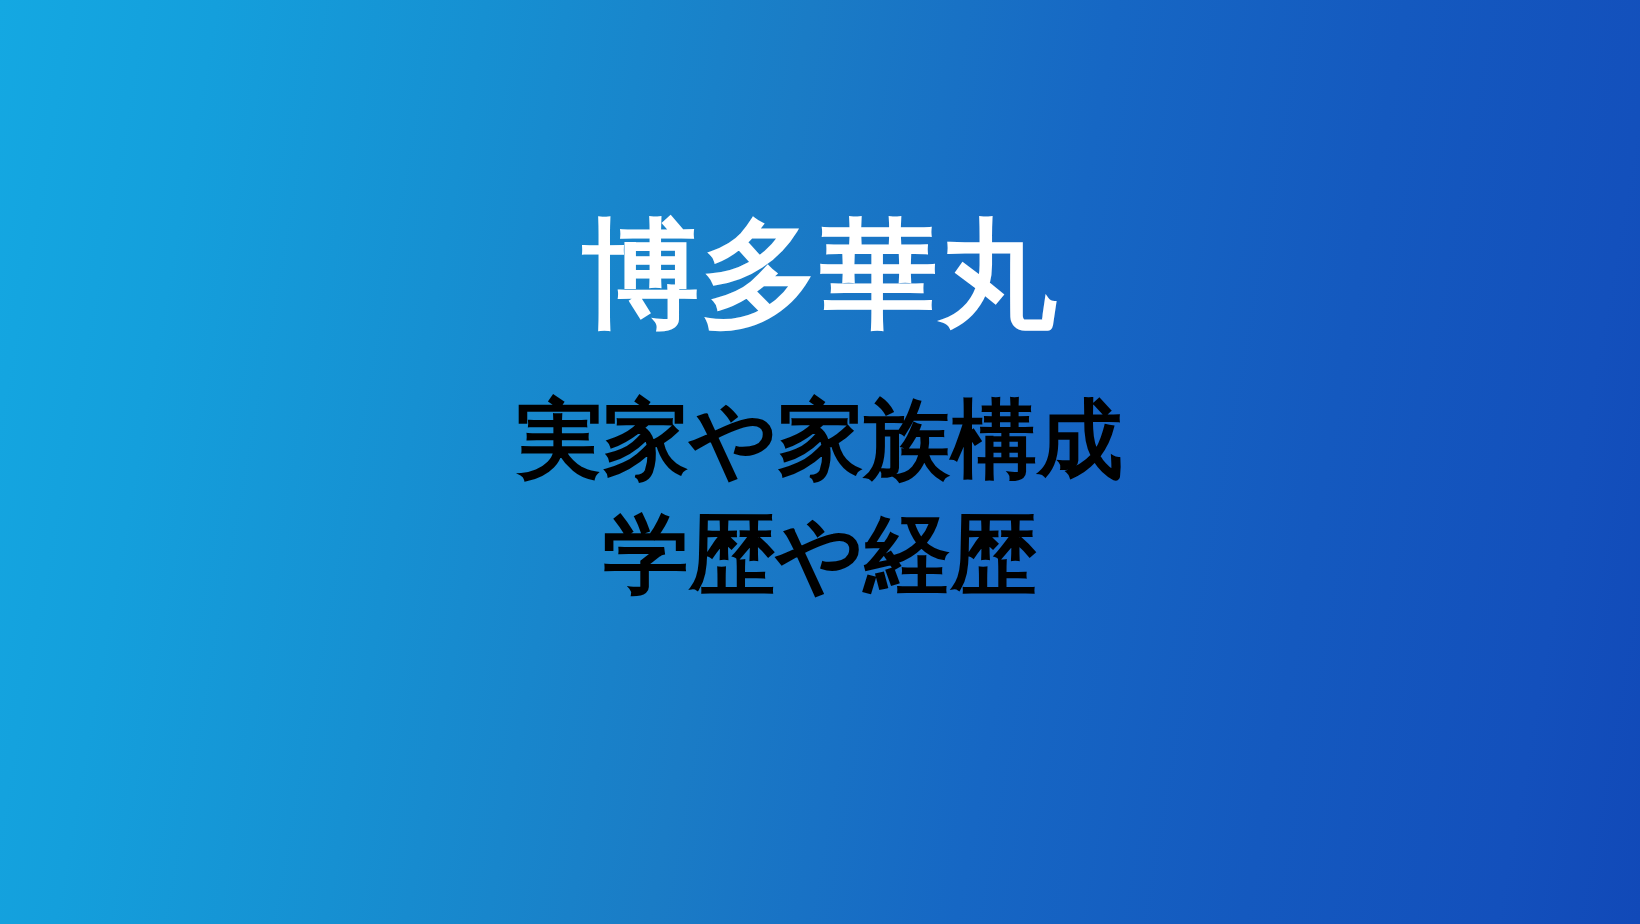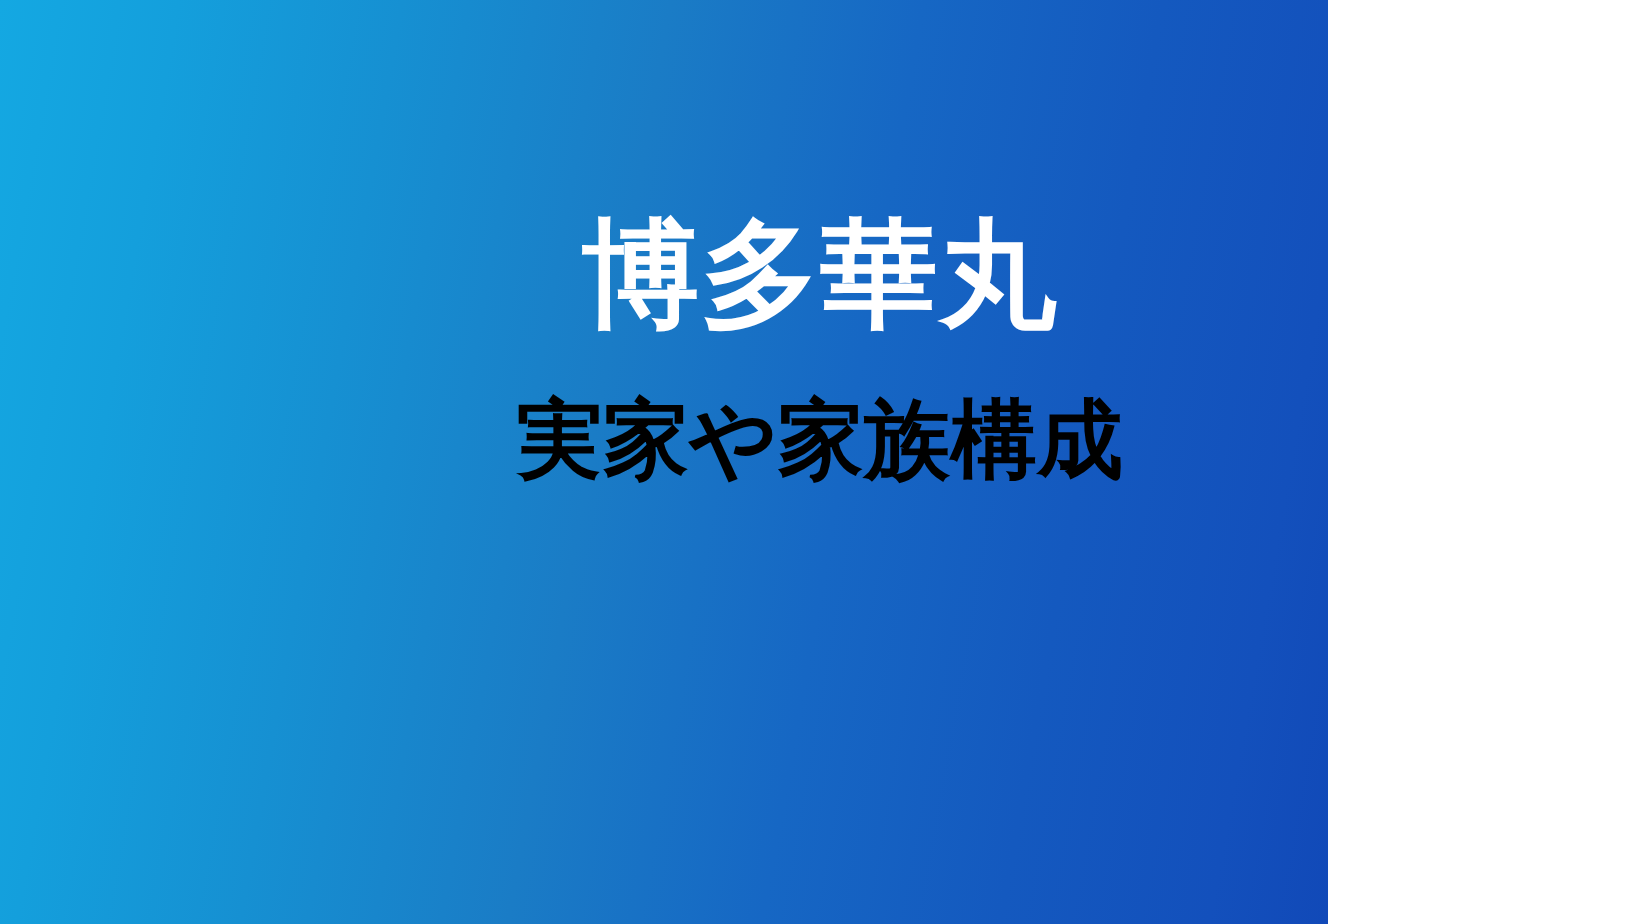--- a/index.html
+++ b/index.html
@@ -4,21 +4,21 @@
 <title>博多華丸</title>
 <style>
   html, body {
     margin: 0;
     padding: 0;
     background: #ffffff;
   }
 
   #thumbnail-canvas {
     position: relative;
-    width: 1328px;
+    width: 1640px;
     height: 924px;
     overflow: hidden;
     background-color: #1352BD;
     background-image: linear-gradient(100deg,
         #14A8E2 0%,
         #149FDC 12%,
         #1690D2 27%,
         #1A7CC6 45%,
         #1667C4 62%,
         #1459BF 78%,
@@ -76,16 +76,17 @@
 <body>
 
 <div id="thumbnail-canvas">
 
   <div class="content-stack">
 
     <h1 class="headline">博多華丸</h1>
 
     <div class="subheadline-block">
       <span class="subheadline-line">実家や家族構成</span>
+      <span class="subheadline-line">学歴や経歴</span>
     </div>
 
   </div>
 </div>
 
 </body></html>

